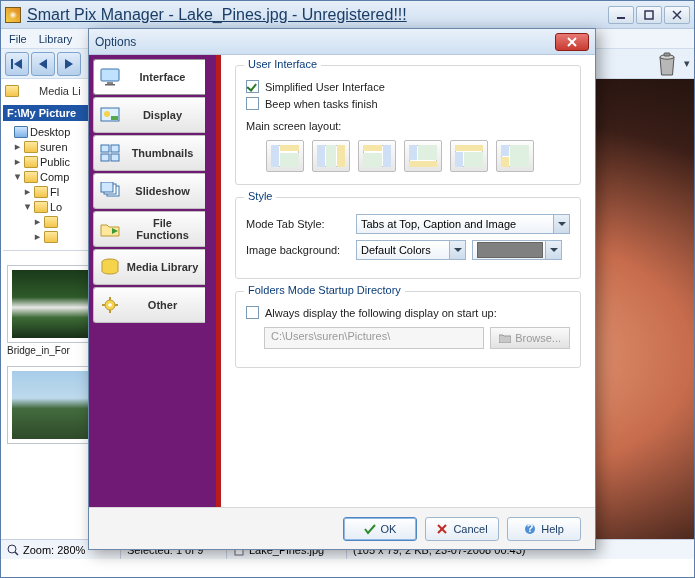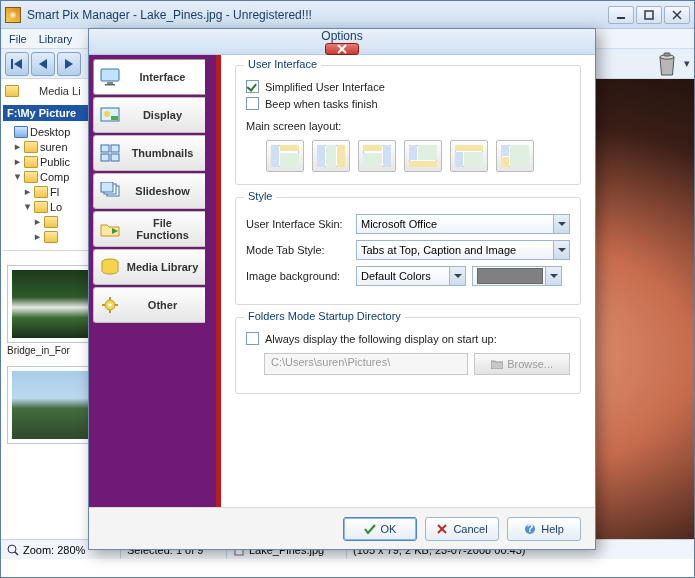--- a/index.html
+++ b/index.html
@@ -3,21 +3,21 @@
 <meta charset="utf-8">
 <style>
 * { box-sizing: border-box; margin: 0; padding: 0; font-family: "Segoe UI", Tahoma, sans-serif; font-size: 11px; }
 body { background: #f0f0f0; width: 695px; height: 578px; overflow: hidden; position: relative; }
 
 
 .outer-window { position: absolute; top: 0; left: 0; width: 695px; height: 578px; background: #fff; border: 1px solid #5a7ca8; }
 .outer-titlebar { height: 28px; background: linear-gradient(#e6eef8,#cfe0f2); border-bottom: 1px solid #b8c8dc; display: flex; align-items: center; padding: 0 4px; }
 .outer-titlebar .app-icon { width: 16px; height: 16px; background: linear-gradient(45deg,#f7ce46,#e08a1f); border: 1px solid #7a5c1a; margin-right: 6px; position: relative; }
 .outer-titlebar .app-icon::after { content:""; position:absolute; inset:3px; background:radial-gradient(circle,#fff 0%,transparent 70%); }
-.outer-titlebar .title-text { flex: 1; color: #1b3d66; font-size: 12px; }
+.outer-titlebar .title-text { flex: 1; color: #1b3d66; font-size: 16px; text-decoration: underline; }
 .winbtns { display: flex; gap: 2px; }
 .winbtn { width: 26px; height: 18px; border: 1px solid #9db4cd; background: linear-gradient(#f4f8fc,#d6e2ee); border-radius: 2px; display: flex; align-items: center; justify-content: center; color: #335; cursor: default; }
 .winbtn svg { width: 10px; height: 10px; }
 
 .menubar { height: 20px; display: flex; align-items: center; gap: 12px; padding: 0 8px; color: #173a63; background: #f0f5fb; border-bottom: 1px solid #d0dceb; }
 
 .toolbar { height: 30px; display: flex; align-items: center; gap: 2px; padding: 2px 4px; background: #e8f0fa; border-bottom: 1px solid #cfdceb; }
 .tbtn { width: 24px; height: 24px; border: 1px solid #7fa4cd; background: linear-gradient(#e0ecfa,#b5cfeb); border-radius: 3px; display:flex;align-items:center;justify-content:center; }
 .tbtn svg { width: 14px; height: 14px; }
 .toolbar .spacer { flex: 1; }
@@ -45,21 +45,21 @@
 
 .main-view { flex: 1; background: #000; position: relative; overflow: hidden; }
 .main-img { position: absolute; inset: 0; background: radial-gradient(ellipse at 70% 60%, #e7a07d 0%, #c76c4d 30%, #3a1e17 60%, #0a0605 100%); }
 
 .statusbar { height: 20px; border-top: 1px solid #c6d0e2; display: flex; align-items: stretch; font-size: 11px; background: #f0f5fb; }
 .status-cell { border-right: 1px solid #c6d0e2; padding: 2px 6px; display: flex; align-items: center; gap: 4px; }
 .status-cell .sico { width: 12px; height: 12px; }
 
 
 .dialog { position: absolute; top: 28px; left: 88px; width: 508px; height: 522px; background: #f4f4f4; border: 1px solid #6b88ab; box-shadow: 4px 4px 14px rgba(0,0,0,.35); }
-.dlg-titlebar { height: 26px; background: linear-gradient(#e9f1fa,#cfe0f2); display: flex; align-items: center; padding: 0 6px; border-bottom: 1px solid #b8c8dc; flex-direction: column; }
+.dlg-titlebar { height: 26px; background: linear-gradient(#e9f1fa,#cfe0f2); display: flex; align-items: center; padding: 0 6px; border-bottom: 1px solid #b8c8dc; }
 .dlg-titlebar .title { flex: 1; color: #1b3d66; font-size: 12px; }
 .dlg-close { width: 34px; height: 18px; border-radius: 3px; background: linear-gradient(#e77a73,#c83b32); border: 1px solid #8c1d17; display:flex;align-items:center;justify-content:center; }
 .dlg-close svg { width: 12px; height: 10px; stroke:#fff; stroke-width:2; }
 
 .dlg-body { display: flex; height: 452px; }
 .dlg-tabs { width: 128px; background: #701a75; padding: 4px 12px 4px 4px; }
 .dlg-tab { height: 36px; border: 1px solid #bfbfbf; border-right: none; background: linear-gradient(#fdfdfd,#e6e6e6); margin-bottom: 2px; display: flex; align-items: center; gap: 6px; padding: 0 6px; font-weight: bold; color: #333; cursor: default; border-radius: 3px 0 0 3px; }
 .dlg-tab.active { background: #fff; border-color: #9a9a9a; position: relative; }
 .dlg-tab .tico { width: 20px; height: 18px; flex-shrink: 0; }
 .dlg-tab span { flex: 1; text-align: center; }
@@ -78,21 +78,21 @@
 .layout-btn svg { width: 28px; height: 22px; }
 
 .form-row { display: flex; align-items: center; margin: 6px 0; gap: 6px; }
 .form-row label { width: 104px; color: #222; }
 .combo { flex: 1; height: 20px; border: 1px solid #9fb6cf; background: linear-gradient(#fff,#eef3f9); display: flex; align-items: center; padding: 0 4px; position: relative; }
 .combo .arrow { position: absolute; right: 0; top: 0; bottom: 0; width: 16px; border-left: 1px solid #9fb6cf; background: linear-gradient(#e9f0f8,#cddcec); display:flex;align-items:center;justify-content:center; }
 .combo .arrow::after { content:""; border: 4px solid transparent; border-top-color: #345; margin-top: 3px; }
 .color-swatch { width: 66px; height: 16px; background: #808080; border: 1px solid #666; }
 
 .path-input { height: 22px; border: 1px solid #c8c8c8; background: #f6f6f6; color: #9a9a9a; padding: 2px 6px; flex:1; }
-.browse-btn { height: 22px; border: 1px solid #c8c8c8; background: linear-gradient(#fafafa,#e2e2e2); color: #9a9a9a; padding: 0 16px; display:flex;align-items:center;gap:4px; }
+.browse-btn { height: 22px; border: 1px solid #c8c8c8; background: linear-gradient(#fafafa,#e2e2e2); color: #9a9a9a; padding: 0 8px; display:flex;align-items:center;gap:4px; }
 
 .dlg-footer { height: 42px; border-top: 1px solid #d8d8d8; display: flex; align-items: center; justify-content: flex-end; gap: 8px; padding: 0 14px; background: #f4f4f4; }
 .btn { height: 24px; min-width: 74px; border: 1px solid #9fb6cf; background: linear-gradient(#fff,#e5edf6); border-radius: 3px; display: flex; align-items: center; justify-content: center; gap: 5px; padding: 0 10px; color: #1b3d66; }
 .btn svg { width: 12px; height: 12px; }
 .btn.default { border-color: #4f86c4; box-shadow: 0 0 0 1px #91b7e2 inset; }
 </style>
 </head>
 <body>
 
 <div class="outer-window">
@@ -368,27 +368,20 @@
                 <rect x="0" y="12" width="8" height="10" fill="#f5e6a8"></rect>
                 <rect x="9" y="0" width="19" height="22" fill="#e0f0e0"></rect>
               </svg>
             </div>
         </div>
       </div>
 
       <div class="group">
         <div class="group-title">Style</div>
         <div class="form-row">
-          <label>User Interface Skin:</label>
-          <div class="combo">
-              <span>Microsoft Office</span>
-              <div class="arrow"></div>
-            </div>
-        </div>
-        <div class="form-row">
           <label>Mode Tab Style:</label>
           <div class="combo">
               <span>Tabs at Top, Caption and Image</span>
               <div class="arrow"></div>
             </div>
         </div>
         <div class="form-row">
           <label>Image background:</label>
           <div class="combo" style="flex:0 0 110px;">
               <span>Default Colors</span>

